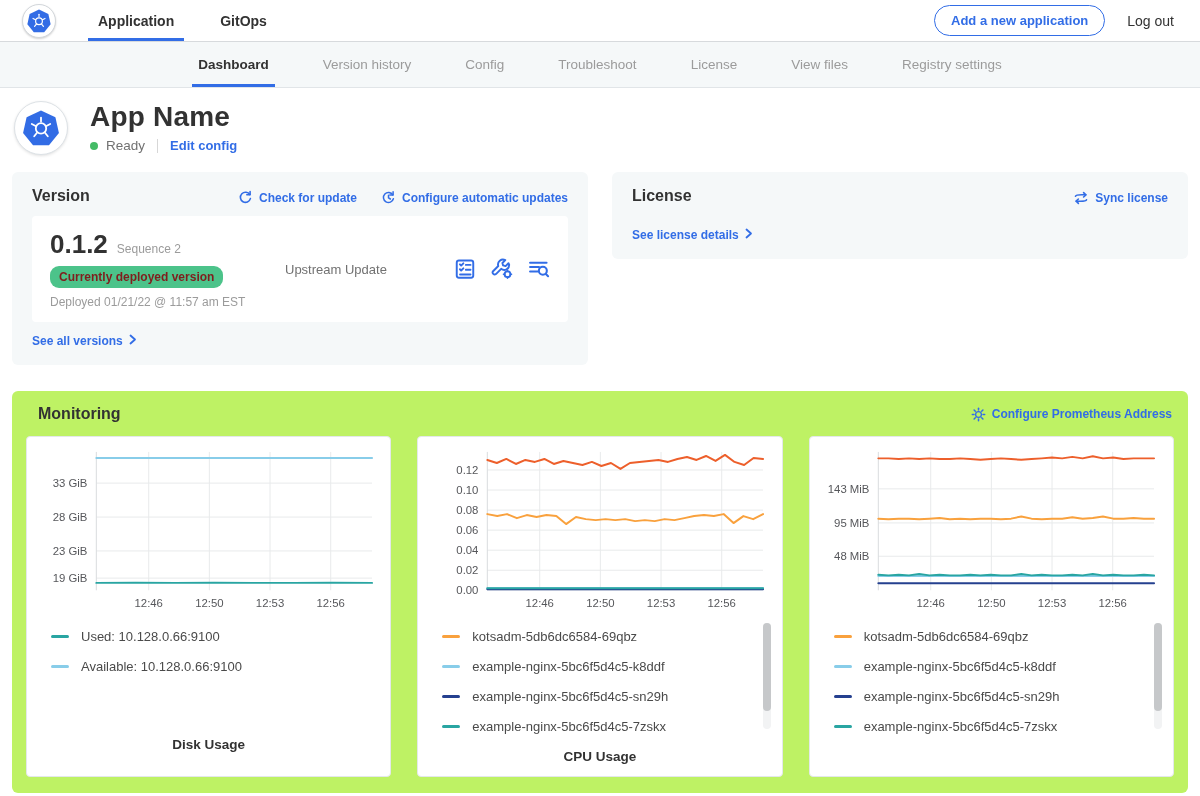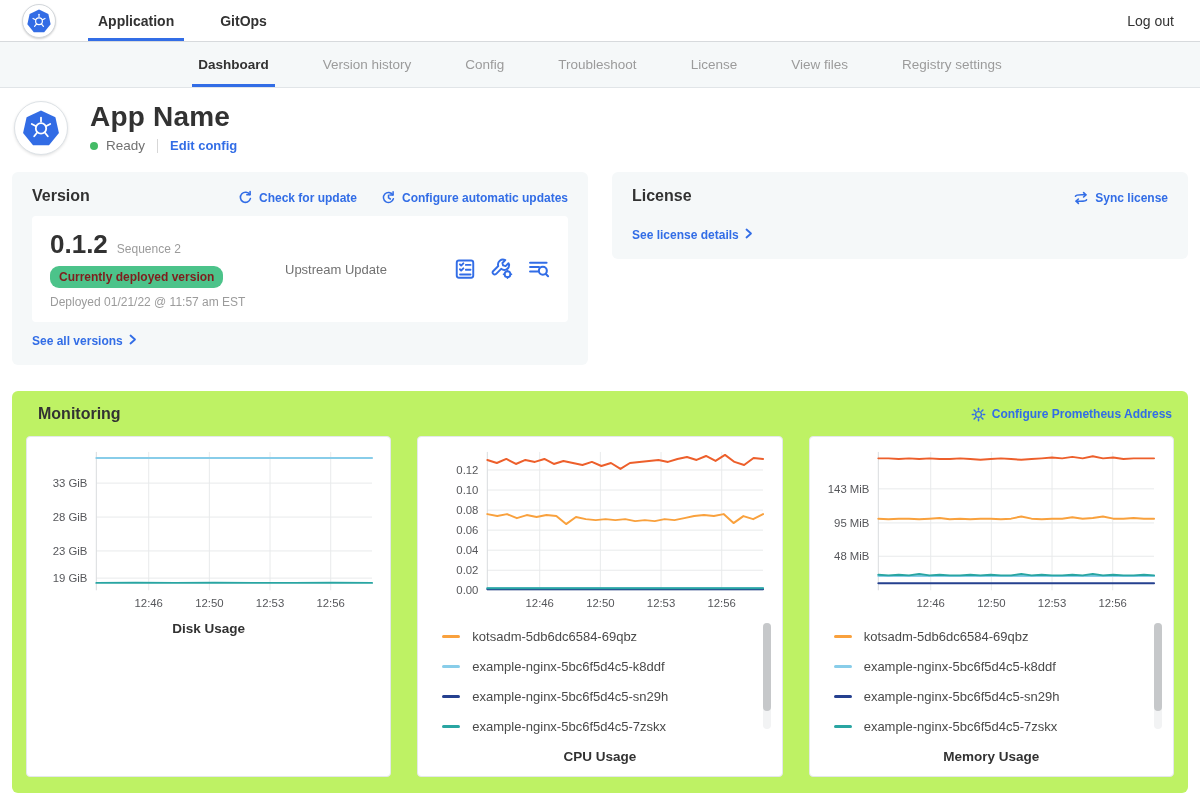--- a/index.html
+++ b/index.html
@@ -119,20 +119,21 @@
         <line x1="40" y1="62" x2="33" y2="70.5"></line>
         <line x1="36.5" y1="45" x2="27" y2="40"></line>
       </g>
     </svg>
   </div>
   <div class="topnav-tabs">
     <div class="top-tab active">Application</div>
     <div class="top-tab">GitOps</div>
   </div>
   <div class="topnav-spacer"></div>
+  <button class="add-app-btn">Add a new application</button>
   <a class="logout">Log out</a>
 </div>
 
 <div class="subnav" id="subnav">
     <div class="subnav-item active">Dashboard</div>
     <div class="subnav-item">Version history</div>
     <div class="subnav-item">Config</div>
     <div class="subnav-item">Troubleshoot</div>
     <div class="subnav-item">License</div>
     <div class="subnav-item">View files</div>
@@ -315,20 +316,30 @@
           <line x1="56" y1="71.88235294117646" x2="335" y2="71.88235294117646" stroke="#e8eaeb" stroke-width="1"></line>
           <text x="47" y="75.88235294117646" text-anchor="end" font-size="11.5" fill="#56575b" font-family="Liberation Sans, sans-serif">28 GiB</text>
           <line x1="56" y1="106.19607843137256" x2="335" y2="106.19607843137256" stroke="#e8eaeb" stroke-width="1"></line>
           <text x="47" y="110.19607843137256" text-anchor="end" font-size="11.5" fill="#56575b" font-family="Liberation Sans, sans-serif">23 GiB</text>
           <line x1="56" y1="133.6470588235294" x2="335" y2="133.6470588235294" stroke="#e8eaeb" stroke-width="1"></line>
           <text x="47" y="137.6470588235294" text-anchor="end" font-size="11.5" fill="#56575b" font-family="Liberation Sans, sans-serif">19 GiB</text>
           <line x1="56" y1="6" x2="56" y2="146" stroke="#d8dbdd" stroke-width="1"></line>
           <polyline points="56.0,138.5 95.9,138.3 135.7,138.5 175.6,138.4 215.4,138.5 255.3,138.5 295.1,138.4 335.0,138.5" fill="none" stroke="#29a5a2" stroke-width="2" stroke-linejoin="round" stroke-linecap="round"></polyline>
           <polyline points="56.0,12.2 95.9,12.2 135.7,12.2 175.6,12.2 215.4,12.2 255.3,12.2 295.1,12.2 335.0,12.2" fill="none" stroke="#88cde9" stroke-width="2" stroke-linejoin="round" stroke-linecap="round"></polyline>
         </svg>
+        <div class="legend">
+          <div class="legend-item">
+            <span class="swatch" style="background: rgb(41, 165, 162);"></span>
+            <span class="legend-label">Used: 10.128.0.66:9100</span>
+          </div>
+          <div class="legend-item">
+            <span class="swatch" style="background: rgb(136, 205, 233);"></span>
+            <span class="legend-label">Available: 10.128.0.66:9100</span>
+          </div>
+        </div>
         <div class="chart-title">Disk Usage</div>
       </div>
       <div class="chart-card">
         <svg viewBox="0 0 340 172" width="336" height="172" class="chart-svg">
           <line x1="109.00999999999999" y1="6" x2="109.00999999999999" y2="146" stroke="#e8eaeb" stroke-width="1"></line>
           <text x="109.00999999999999" y="163" text-anchor="middle" font-size="11.5" fill="#56575b" font-family="Liberation Sans, sans-serif">12:46</text>
           <line x1="170.39" y1="6" x2="170.39" y2="146" stroke="#e8eaeb" stroke-width="1"></line>
           <text x="170.39" y="163" text-anchor="middle" font-size="11.5" fill="#56575b" font-family="Liberation Sans, sans-serif">12:50</text>
           <line x1="231.77" y1="6" x2="231.77" y2="146" stroke="#e8eaeb" stroke-width="1"></line>
           <text x="231.77" y="163" text-anchor="middle" font-size="11.5" fill="#56575b" font-family="Liberation Sans, sans-serif">12:53</text>
@@ -415,16 +426,15 @@
             <span class="legend-label">example-nginx-5bc6f5d4c5-sn29h</span>
           </div>
           <div class="legend-item">
             <span class="swatch" style="background: rgb(41, 165, 162);"></span>
             <span class="legend-label">example-nginx-5bc6f5d4c5-7zskx</span>
           </div>
           <div class="scroll-track">
             <div class="scroll-thumb"></div>
           </div>
         </div>
-        <div class="chart-title">Memory Usage</div>
       </div>
     </div>
 </div>
 
 </body></html>

